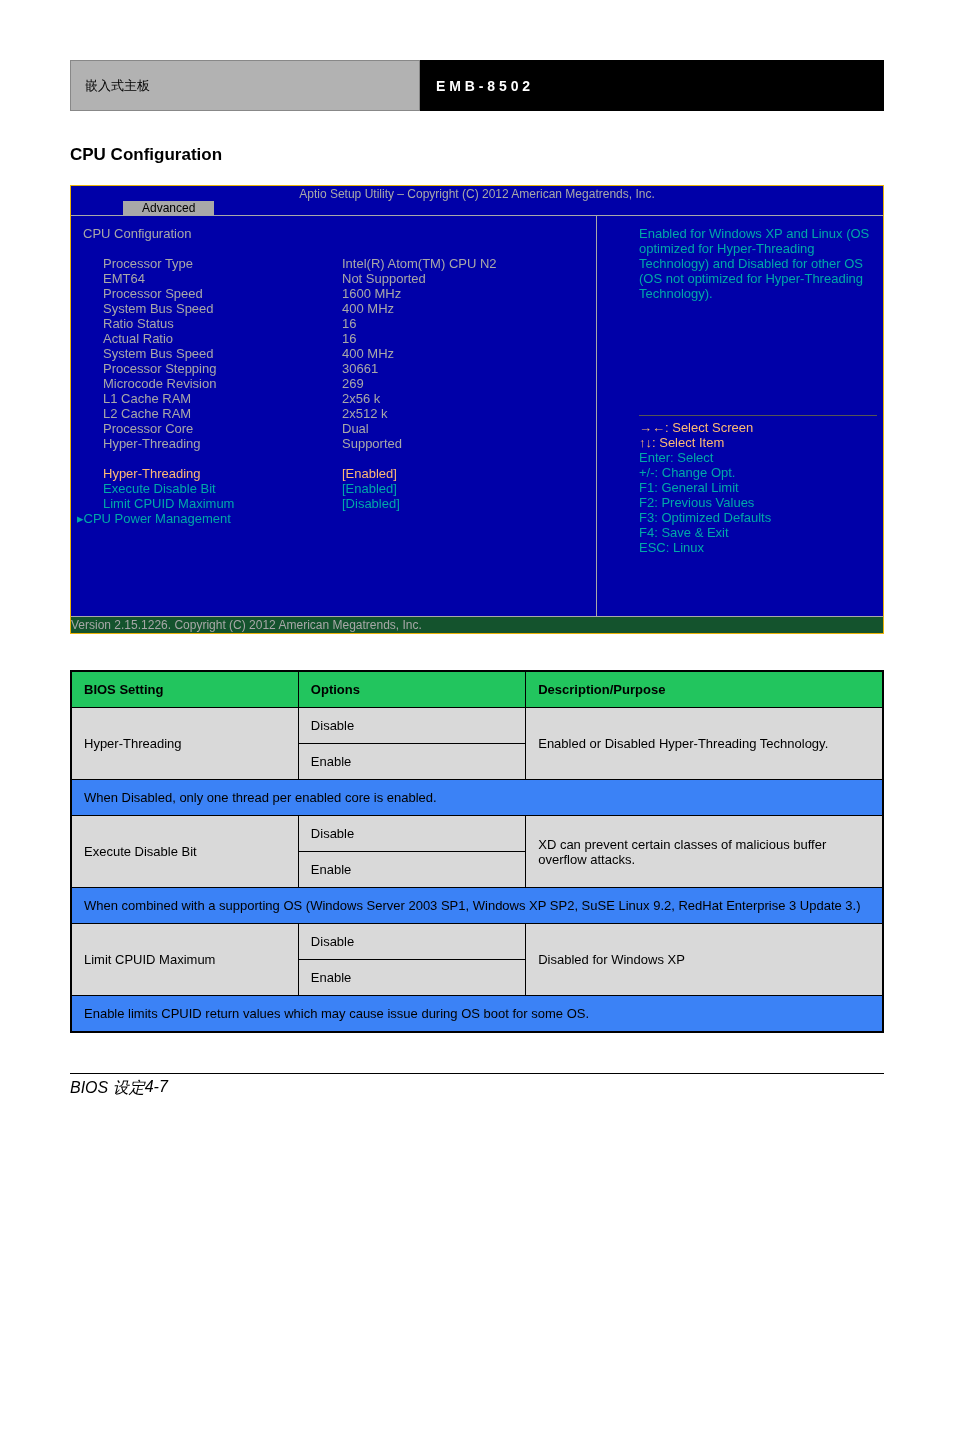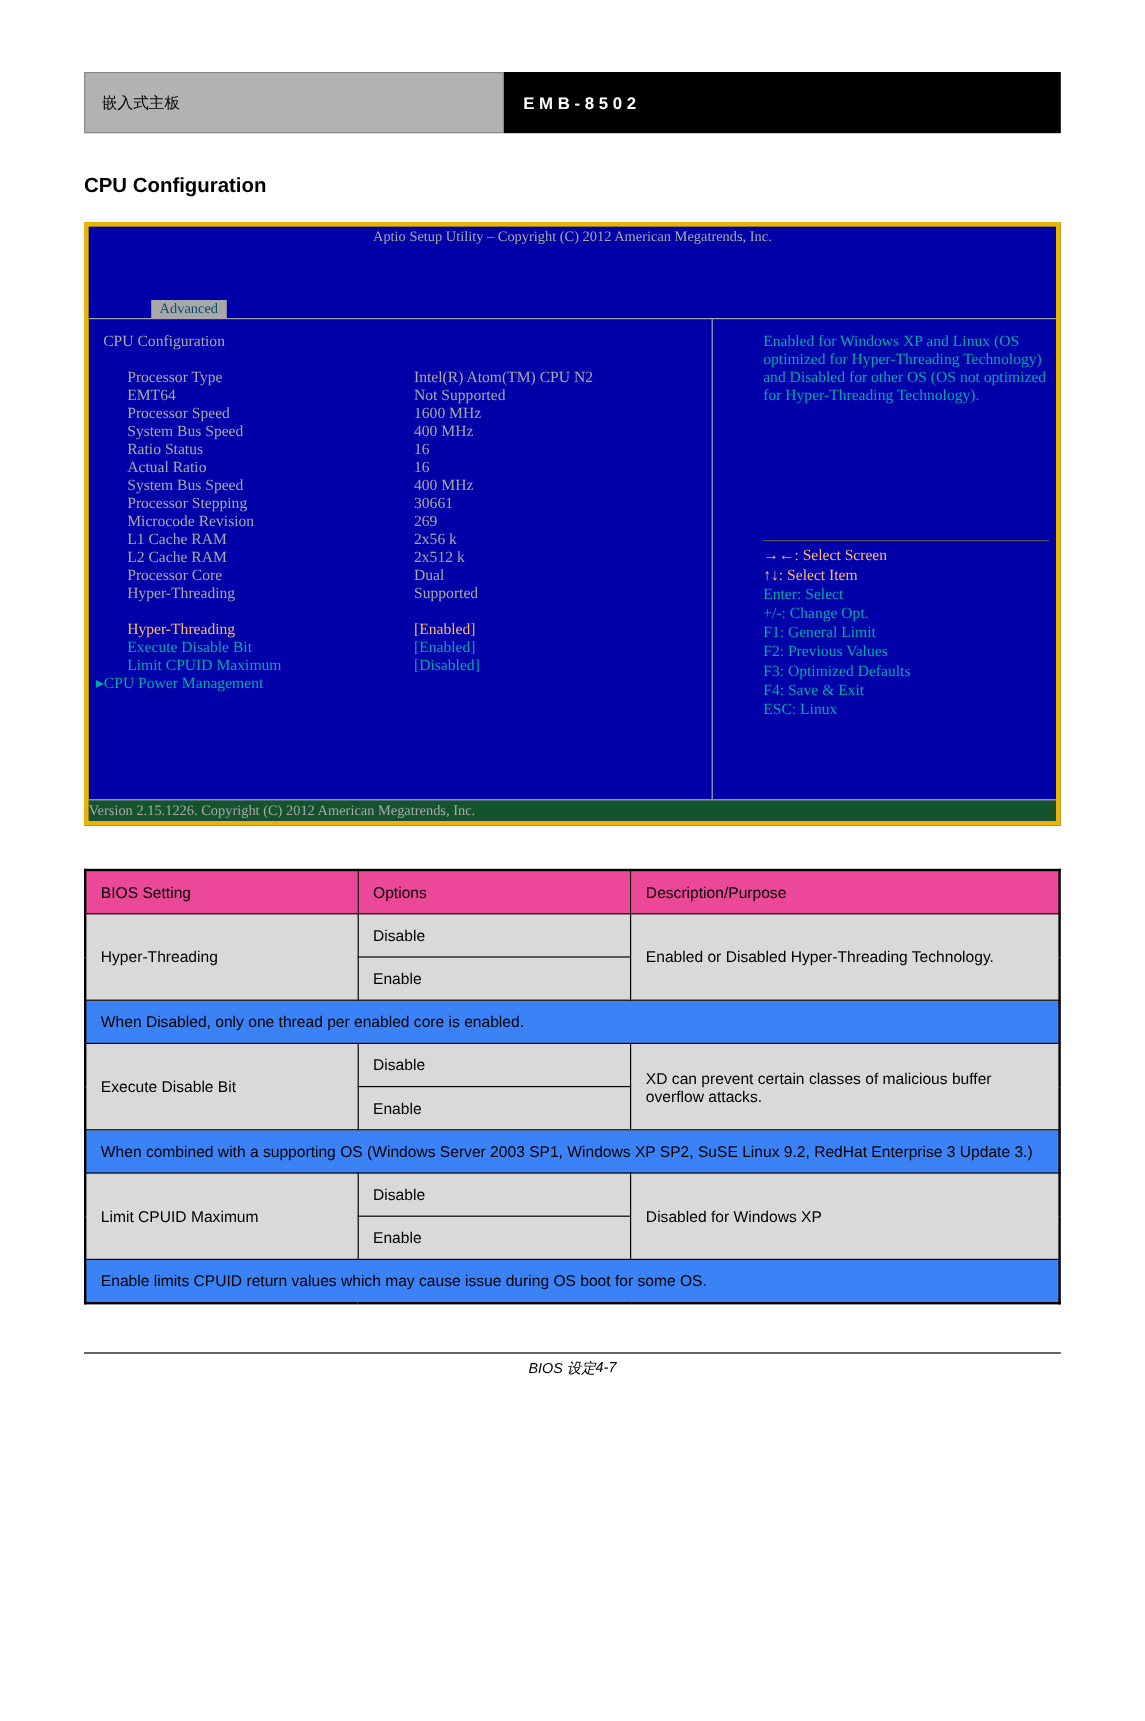--- a/index.html
+++ b/index.html
@@ -45,46 +45,45 @@
     .section-title {
       font-weight: bold;
       font-size: 17px;
       margin-top: 34px;
       margin-bottom: 20px;
       font-family: Arial, sans-serif;
     }
 
     
     .bios {
-      font-family: Liberation Serif, serif;
+      font-family: Liberation Sans, sans-serif;
       font-size: 13px;
-      border: 4px solid #eab308;
+      border: 1px solid #eab308;
       background: #0000a8;
       color: #a8a8a8;
       margin-bottom: 36px;
     }
     .bios-titlebar {
       background: #0000a8;
       color: #a8a8a8;
       text-align: center;
       padding: 1px 0 0 0;
       font-size: 12px;
     }
     .bios-tabs {
       display: flex;
       padding-left: 52px;
       background: #0000a8;
       border-bottom: 1px solid #a8a8a8;
     }
     .bios-tab {
       background: #a8a8a8;
-      color: #0c4a6e;
-      padding: 0 7px;
+      color: #000000;
+      padding: 0 19px;
       font-size: 12px;
-      margin-top: 45px;
     }
     .bios-body { display: flex; }
     .bios-main {
       flex: 1;
       border-right: 1px solid #a8a8a8;
       padding: 10px 3px 10px 6px;
     }
     .bios-side {
       width: 250px;
       padding: 10px 6px;
@@ -114,35 +113,35 @@
       border-collapse: collapse;
       border: 2px solid #000;
     }
     table.opts td {
       border: 1.5px solid #000;
       padding: 10px 12px;
       vertical-align: middle;
       font-family: Arial, sans-serif;
       font-size: 13px;
     }
-    .td-hdr { background: #ec4899; font-weight: normal; }
+    .td-hdr { background: #22c55e; font-weight: bold; }
     .td-plain { background: #d9d9d9; }
     .td-span { background: #3b82f6; padding-left: 16px; }
     .col1 { width: 28%; }
     .col2 { width: 28%; }
 
     
     .page-footer {
       margin-top: 40px;
       border-top: 1px solid #000;
       padding-top: 4px;
       display: flex;
-      justify-content: center;
+      justify-content: flex-start;
       font-style: italic;
-      font-size: 12px;
+      font-size: 16px;
     }
   </style>
 </head>
 <body>
 <div class="page-wrap">
 
 <div class="header-bar">
   <div class="header-left">嵌入式主板</div>
   <div class="header-right">
     <span>E M B - 8 5 0 2</span>

